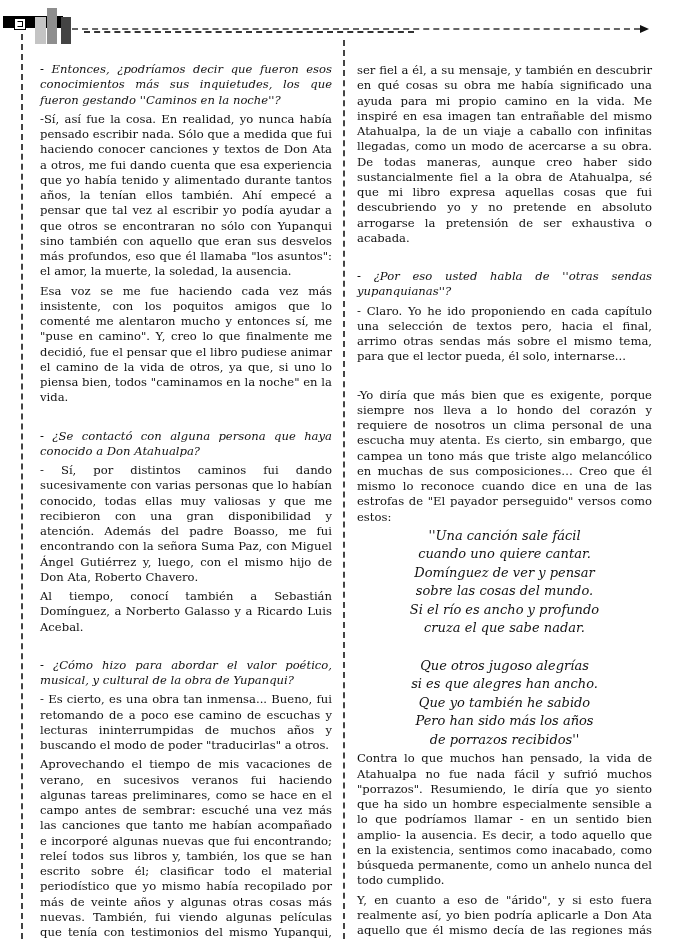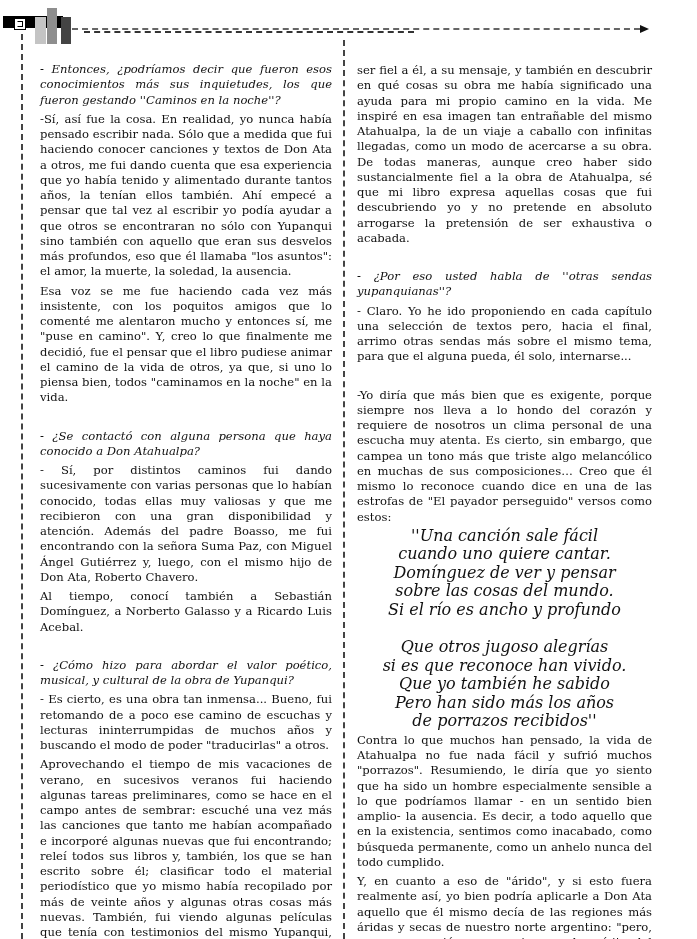--- a/index.html
+++ b/index.html
@@ -23,21 +23,21 @@
   .vl-left { left: 21px; top: 34px; height: 905px; }
   .vl-mid { left: 343px; top: 40px; height: 899px; }
 
   .col { position: absolute; top: 58px; font-size: 11.6px; line-height: 15.25px; text-align: justify; }
   .col-left { left: 36px; width: 300px; }
   .col-right { left: 353px; width: 303px; top: 59px; }
 
   .col p { margin: 4px; }
   .q { font-style: italic; }
   .gap { height: 15px; }
-  .poem { text-align: center; font-style: italic; font-size: 16px; line-height: 14.5px; margin: 0; }
+  .poem { text-align: center; font-style: italic; font-size: 13px; line-height: 14.5px; margin: 0; }
 </style>
 </head>
 <body>
 
 <div class="ornament">
   <div class="orn-black"></div>
   <div class="orn-spiral"></div>
   <div class="orn-bar1"></div>
   <div class="orn-bar2"></div>
   <div class="orn-bar3"></div>
@@ -61,35 +61,36 @@
   <p class="q">- ¿Cómo hizo para abordar el valor poético, musical, y cultural de la obra de  Yupanqui?</p>
   <p>- Es cierto, es una obra tan inmensa... Bueno, fui retomando de a poco ese camino de escuchas y lecturas ininterrumpidas de muchos años y buscando el modo de poder "traducirlas" a otros.</p>
   <p>Aprovechando el tiempo de mis vacaciones de verano, en sucesivos veranos fui haciendo algunas tareas preliminares, como se hace en el campo antes de sembrar: escuché una vez más las canciones que tanto me habían acompañado e incorporé algunas nuevas que fui encontrando; releí todos sus libros y, también, los que se han escrito sobre él; clasificar todo el material periodístico que yo mismo había recopilado por más de veinte años y algunas otras cosas más nuevas. También, fui viendo algunas películas que tenía con testimonios del mismo Yupanqui, prestando mucha atención a sus propias palabras y acentos. Y, también, claro, fui recogiendo todas esas miradas y aportes esas personas que conocieron a Yupanqui y con las que fui encontrándome y de otros que habían escrito sobre él.</p>
 
 </div>
 
 <div class="col col-right">
   <p>ser fiel a él, a su mensaje, y también en descubrir en qué cosas su obra me había significado una ayuda  para mi propio camino en la vida. Me inspiré en esa imagen tan entrañable del mismo Atahualpa, la de un viaje a caballo con infinitas llegadas, como un modo de acercarse a su obra. De todas maneras, aunque creo haber sido sustancialmente fiel a la obra de Atahualpa, sé que mi libro expresa aquellas cosas que fui descubriendo yo y no pretende en absoluto arrogarse la pretensión de ser exhaustiva o acabada.</p>
   <div class="gap"></div>
   <p class="q">- ¿Por eso usted habla de ''otras sendas yupanquianas''?</p>
-  <p>- Claro. Yo he ido proponiendo en cada capítulo una selección de textos pero, hacia el final, arrimo otras sendas más sobre el mismo tema, para que el alguna pueda, él  solo, internarse...</p>
+  <p>- Claro. Yo he ido proponiendo en cada capítulo una selección de textos pero, hacia el final, arrimo otras sendas más sobre el mismo tema, para que el lector pueda, él  solo, internarse...</p>
   <div class="gap"></div>
   <p>-Yo diría que más bien que es exigente, porque siempre nos lleva a lo hondo del corazón y requiere de nosotros un clima personal de una escucha muy atenta. Es cierto, sin embargo, que campea un tono más que triste algo melancólico en muchas de sus composiciones… Creo que él mismo lo reconoce cuando dice en una de las estrofas de "El payador perseguido" versos como estos:</p>
 
   <div>
     <p class="poem">''Una canción sale fácil</p>
     <p class="poem">cuando uno quiere cantar.</p>
     <p class="poem">Domínguez de ver y pensar</p>
     <p class="poem">sobre las cosas del mundo.</p>
     <p class="poem">Si el  río es ancho y profundo</p>
+    <p class="poem">cruza el que sabe nadar.</p>
   </div>
   <div class="gap"></div>
   <div>
     <p class="poem">Que otros jugoso alegrías</p>
-    <p class="poem">si es que reconoce han vivido.</p>
+    <p class="poem">si es que alegres han ancho.</p>
     <p class="poem">Que yo también he sabido</p>
     <p class="poem">Pero han sido más los años</p>
     <p class="poem">de porrazos recibidos''</p>
   </div>
 
   <p>Contra lo que muchos han pensado, la vida de Atahualpa no fue nada fácil y  sufrió muchos "porrazos". Resumiendo, le diría que yo siento que ha sido un hombre especialmente sensible a lo que podríamos llamar - en un sentido bien amplio- la ausencia. Es decir, a todo aquello que en la existencia, sentimos como inacabado, como búsqueda permanente,  como un anhelo nunca del todo cumplido.</p>
   <p>Y, en cuanto a eso de "árido", y si esto fuera realmente así, yo bien podría aplicarle a Don Ata aquello que él mismo decía de las regiones más áridas y secas de nuestro norte argentino: "pero, en compensación, es muy jugoso el espíritu del hombre".</p>
   <div class="gap"></div>
 
 </div>

